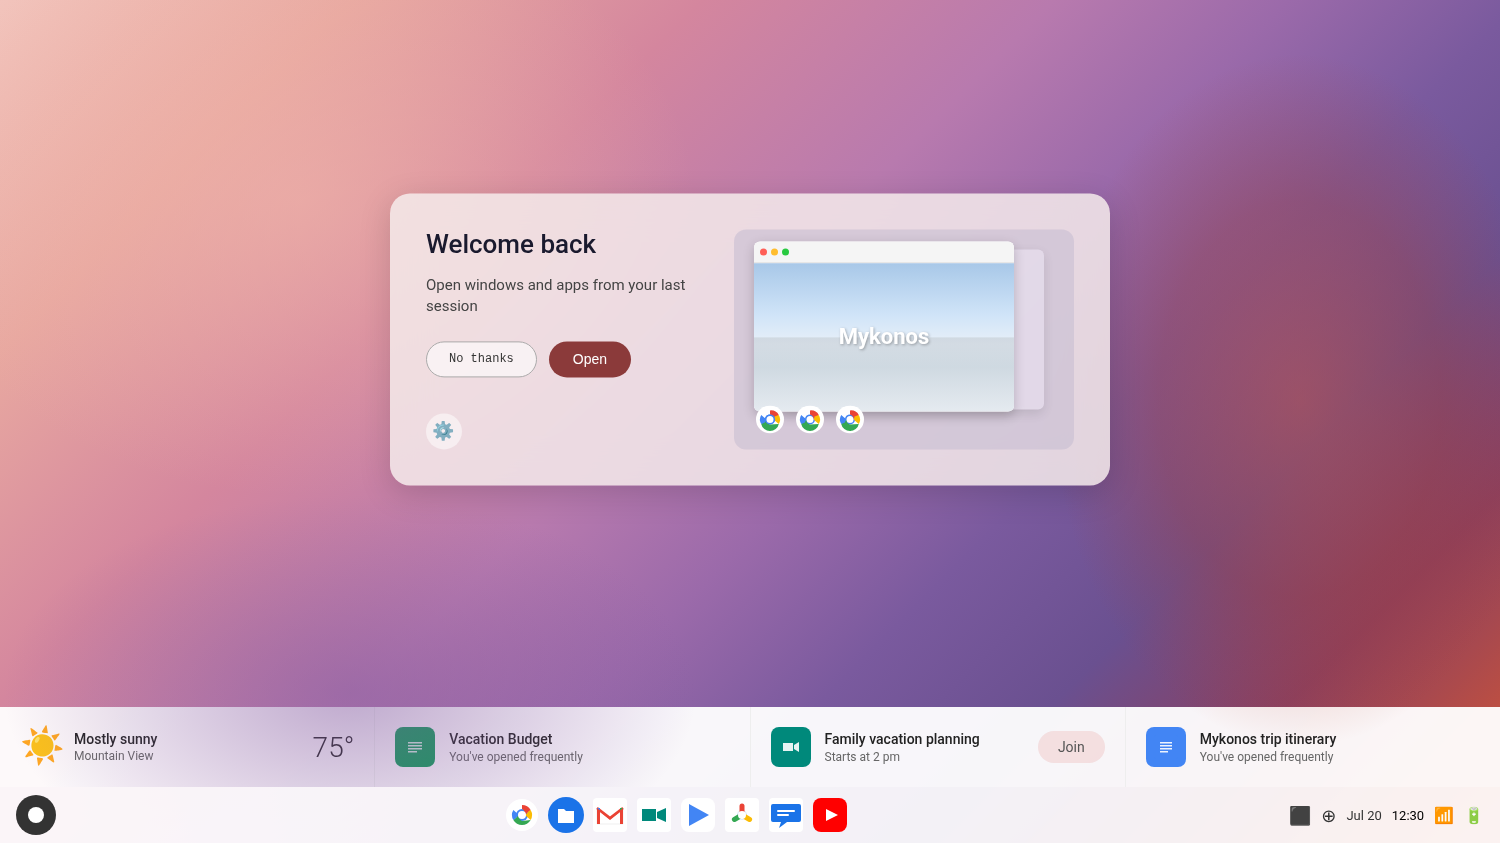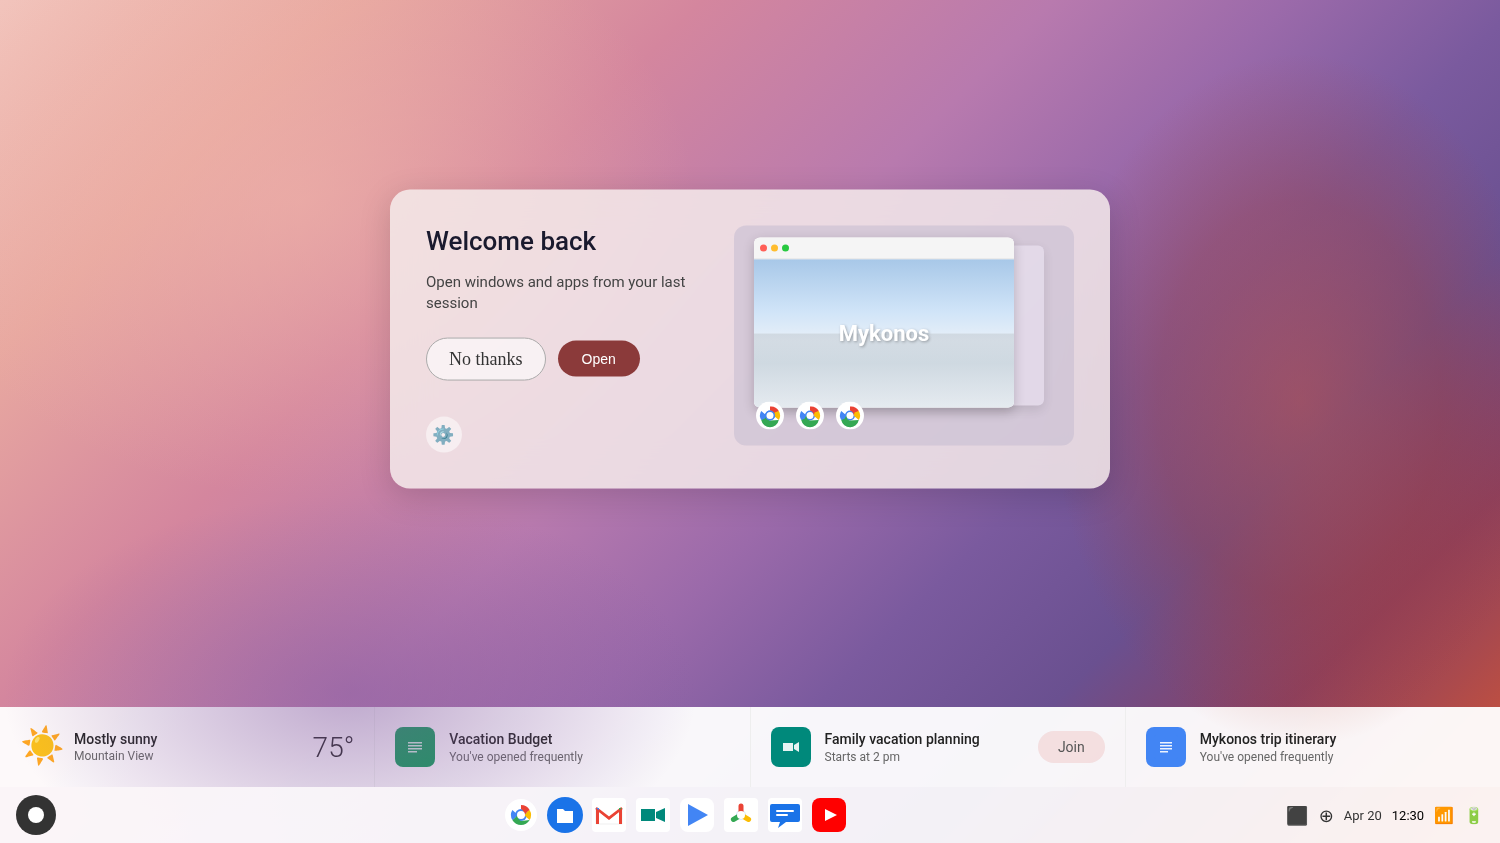--- a/index.html
+++ b/index.html
@@ -109,24 +109,24 @@
       gap: 12px;
       align-items: center;
       margin-top: 8px;
     }
 
     .btn-no-thanks {
       padding: 10px 22px;
       border-radius: 24px;
       border: 1px solid #aaa;
       background: rgba(255,255,255,0.6);
-      font-size: 18px;
+      font-size: 12px;
       color: #333;
       cursor: pointer;
-      font-family: Liberation Serif, serif;
+      font-family: Liberation Mono, monospace;
     }
 
     .btn-open {
       padding: 10px 24px;
       border-radius: 24px;
       border: none;
       background: #8B3A3A;
       font-size: 14px;
       color: white;
       cursor: pointer;
@@ -629,19 +629,19 @@
         <svg width="34" height="34" viewBox="0 0 34 34">
           <rect width="34" height="34" rx="8" fill="#ff0000"></rect>
           <path d="M13 11 L25 17 L13 23 Z" fill="white"></path>
         </svg>
       </div>
     </div>
 
     <div class="taskbar-status">
       <span style="font-size:18px;color:#333;">⬛</span>
       <span style="font-size:18px;color:#333;">⊕</span>
-      <span class="status-item" style="font-size:13px;font-weight:400;color:#333;">Apr 20</span>
+      <span class="status-item" style="font-size:13px;font-weight:400;color:#333;">Jul 20</span>
       <span class="status-item" style="font-size:13px;font-weight:400;color:#000000;">12:30</span>
       <span style="font-size:16px;">📶</span>
       <span style="font-size:16px;">🔋</span>
     </div>
   </div>
 </div>
 
 </body></html>

